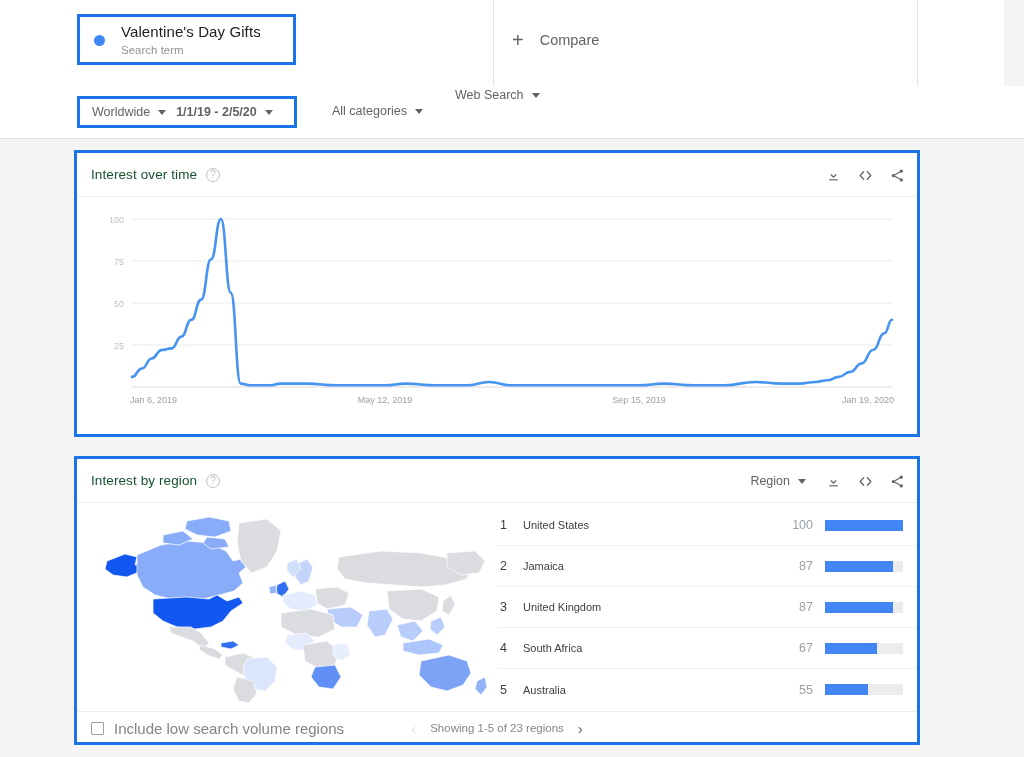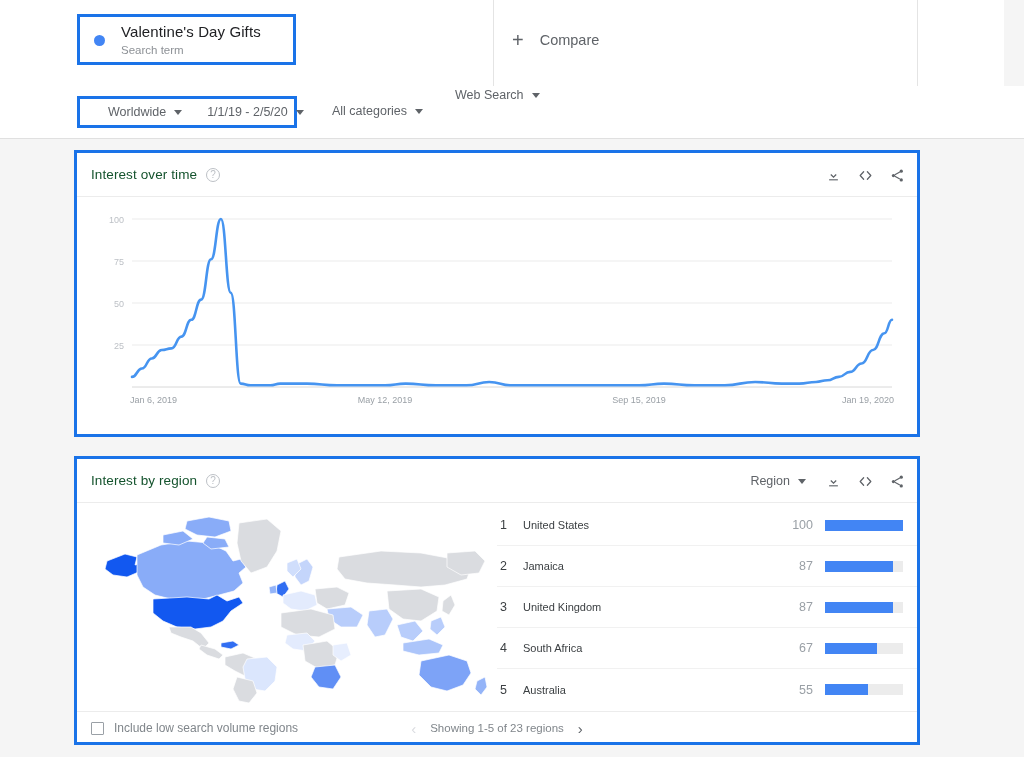--- a/index.html
+++ b/index.html
@@ -53,22 +53,22 @@
   }
   .filter-box {
     position: absolute; left: 77px; top: 96px; width: 220px; height: 32px;
     border: 3px solid #1a73e8; background: #fff;
     display: flex; align-items: center;
   }
   .f-item {
     display: flex; align-items: center; font-size: 12.5px; color: #5f6368;
     cursor: pointer; white-space: nowrap;
   }
-  .f-region { margin-left: 28px; }
-  .f-date { margin-left: 25px; }
+  .f-region { margin-left: 12px; }
+  .f-date { margin-left: 10px; font-weight: bold; }
   .caret {
     display: inline-block; width: 0; height: 0; margin-left: 8px;
     border-left: 4px solid transparent; border-right: 4px solid transparent;
     border-top: 5px solid #5f6368;
   }
   .f-cat { position: absolute; left: 332px; top: 104px; justify-content: space-between; }
   .f-src { position: absolute; left: 455px; top: 88px; }
 
   
   .card {
@@ -129,21 +129,21 @@
     width: 78px; height: 11px; background: #ececec; position: relative;
   }
   .rank-bar-fill { height: 100%; background: #4285f4; }
 
   .region-foot {
     position: relative; height: 33px; border-top: 1px solid #ececec;
     display: flex; align-items: center;
   }
   .chk-label {
     display: flex; align-items: center; margin-left: 14px;
-    font-size: 12px; color: #80868b; cursor: pointer;
+    font-size: 15px; color: #80868b; cursor: pointer;
   }
   .chk-box {
     width: 13px; height: 13px; border: 1.5px solid #9aa0a6; border-radius: 1px;
     margin-right: 10px;
   }
   .pager {
     position: absolute; left: 50%; transform: translateX(-50%);
     display: flex; align-items: center; font-size: 11.5px; color: #80868b;
     gap: 14px;
   }

